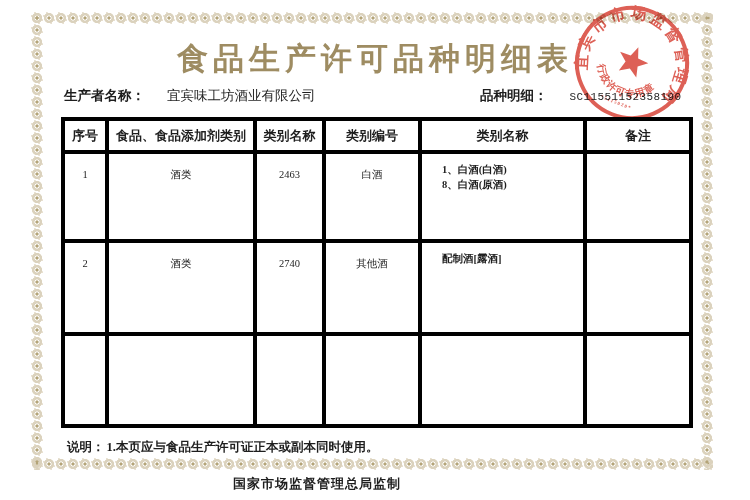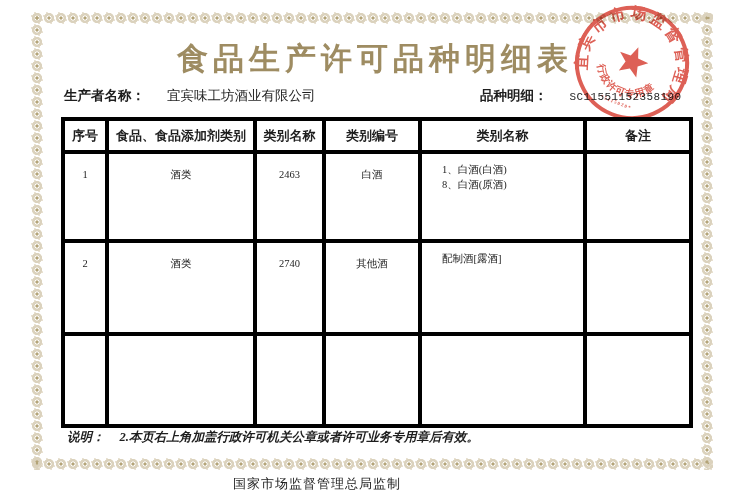--- a/index.html
+++ b/index.html
@@ -40,32 +40,32 @@
   table.detail{
     position:absolute;left:61px;top:117px;width:628px;
     border-collapse:collapse;table-layout:fixed;
   }
   table.detail th,table.detail td{border:4px solid #000000;overflow:hidden;}
   table.detail th{height:29px;font-size:13px;font-weight:bold;text-align:center;padding:0;}
   table.detail td{
     vertical-align:top;text-align:center;font-size:10.5px;
     padding:13px 4px 0 4px;line-height:1.45;
   }
-  table.detail td.details-cell{text-align:left;padding:8px 6px 0 20px;}
+  table.detail td.details-cell{text-align:left;padding:8px 6px 0 20px;font-weight:bold;}
   tr.row-1 td{height:72px;}  
   tr.row-2 td{height:76px;}
   tr.row-3 td{height:75px;}
 
-  .notes{position:absolute;left:67px;top:430px;display:flex;font-size:12.5px;font-weight:bold;line-height:15.5px;font-style:italic;}
+  .notes{position:absolute;left:67px;top:440px;display:flex;font-size:12.5px;font-weight:bold;line-height:15.5px;}
   .note-lines{margin-left:2px;}
   .note-line-2{margin-left:13px;}
 
   .footer{
     position:absolute;left:0;top:475px;width:634px;text-align:center;
-    font-size:13px;font-weight:normal;letter-spacing:1px;
+    font-size:13px;font-weight:bold;letter-spacing:1px;
   }
 
   .stamp{
     position:absolute;left:572px;top:3px;width:120px;height:120px;
     transform:rotate(22deg);opacity:0.86;mix-blend-mode:multiply;z-index:5;
   }
   .stamp text{font-family:"Liberation Serif","DejaVu Serif",serif;font-weight:bold;}
 </style>
 </head>
 <body>
@@ -135,21 +135,21 @@
       <td></td>
       <td class="details-cell"></td>
       <td></td>
     </tr>
   </tbody>
 </table>
 
 <div class="notes">
   <span class="meta-label">说明：</span>
   <div class="note-lines">
-    <div class="note-line-2">2.本页右上角加盖行政许可机关公章或者许可业务专用章后有效。</div>
+    <div class="note-line-1">1.本页应与食品生产许可证正本或副本同时使用。</div>
   </div>
 </div>
 
 <div class="footer">国家市场监督管理总局监制</div>
 
 <svg class="stamp" viewBox="0 0 120 120">
   <defs>
     <path id="arcTop" d="M 22.7 85.2 A 45 45 0 1 1 97.3 85.2" fill="none"></path>
     <path id="arcBottom" d="M 30 76 A 34 34 0 0 0 90 76" fill="none"></path>
   </defs>

